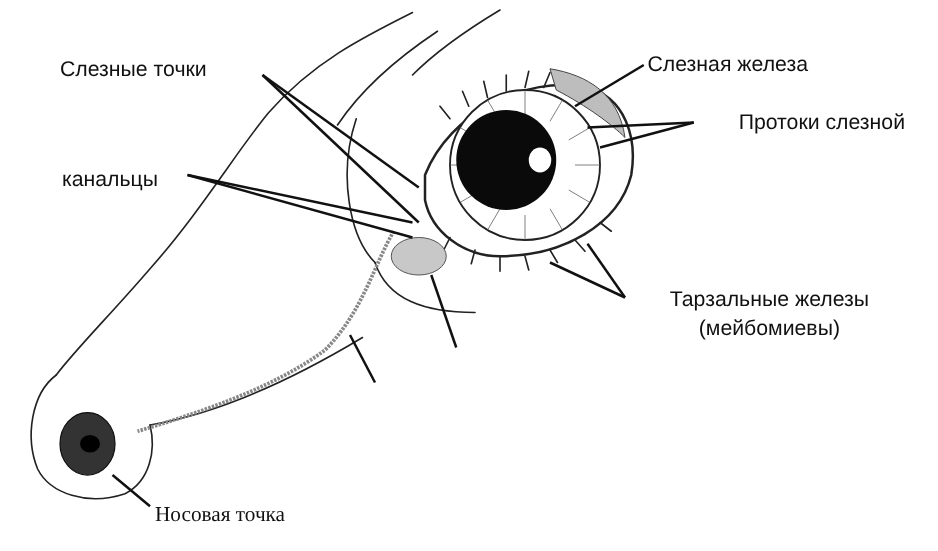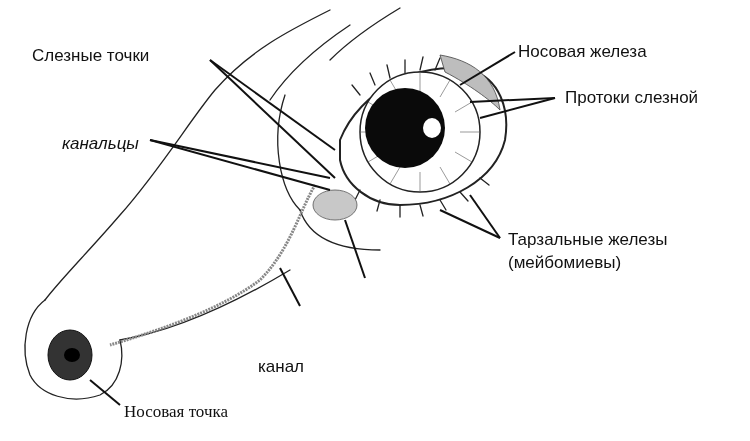--- a/index.html
+++ b/index.html
@@ -1,19 +1,19 @@
 <!DOCTYPE html>
 <html><head>
 <meta charset="utf-8">
 <style>
   html,body{margin:0;padding:0;background:#fff;}
   #stage{position:relative;width:750px;height:441px;overflow:hidden;background:#fff;font-family:"Liberation Sans",sans-serif;color:#111;}
   svg.art{position:absolute;left:0;top:0;}
   .lbl{position:absolute;font-size:17px;line-height:20px;white-space:nowrap;color:#111;}
-  .c{text-align:left;}
+  .c{text-align:center;}
 </style>
 </head>
 <body>
 
 <div id="stage">
   <svg class="art" width="750" height="441" viewBox="0 0 750 441">
     <g fill="none" stroke="#222" stroke-width="1.3" stroke-linecap="round">
 
       <path d="M330 10 C 290 30, 250 50, 215 90 C 190 120, 160 170, 120 215 C 90 250, 60 280, 45 300"></path>
       <path d="M350 25 C 320 45, 290 70, 270 100"></path>
@@ -55,21 +55,20 @@
       <path d="M555 98 L 470 102"></path>
       <path d="M555 98 L 480 118"></path>
       <path d="M500 238 L 470 195"></path>
       <path d="M500 238 L 440 210"></path>
       <path d="M365 278 L 345 220"></path>
       <path d="M300 306 L 280 268"></path>
       <path d="M120 405 L 90 380"></path>
     </g>
   </svg>
 
-  <div class="lbl" style="left:32px;top:46px;">Слезные точки</div>
-  <div class="lbl c" style="left:62px;top:134px;width:100px;font-style:italic;">канальцы</div>
-  <div class="lbl" style="left:518px;top:42px;">Носовая железа</div>
+  <div class="lbl" style="left:48px;top:46px;">Слезные точки</div>
+  <div class="lbl c" style="left:38px;top:134px;width:100px;">канальцы</div>
+  <div class="lbl" style="left:518px;top:42px;">Слезная железа</div>
   <div class="lbl c" style="left:565px;top:88px;width:185px;">Протоки слезной</div>
   <div class="lbl c" style="left:508px;top:230px;width:215px;">Тарзальные железы</div>
   <div class="lbl c" style="left:508px;top:253px;width:215px;">(мейбомиевы)</div>
-  <div class="lbl c" style="left:258px;top:357px;width:175px;">канал</div>
   <div class="lbl" style="left:124px;top:402px;font-family:Liberation Serif, serif;">Носовая точка</div>
 </div>
 
 </body></html>

